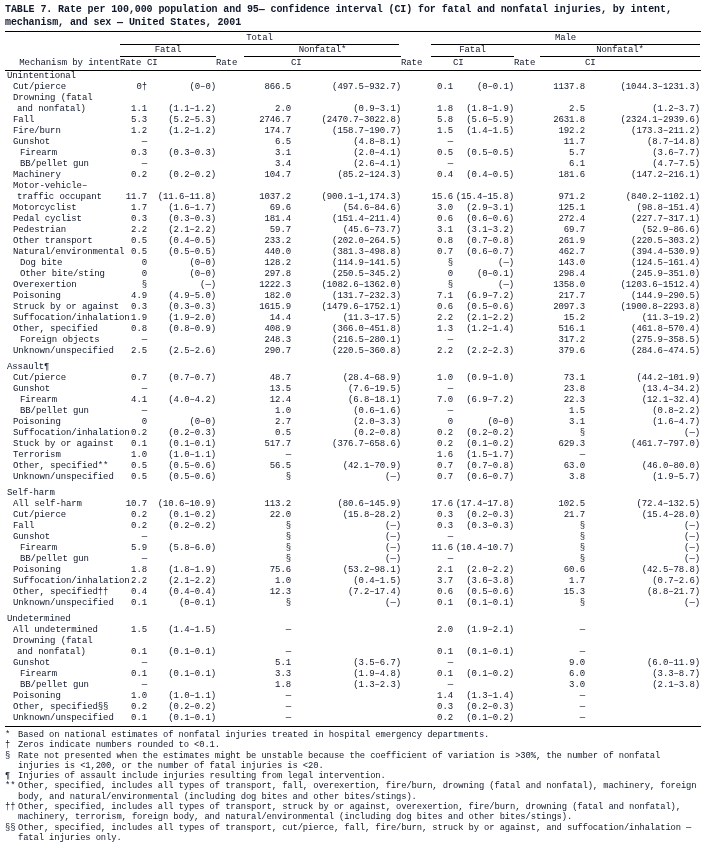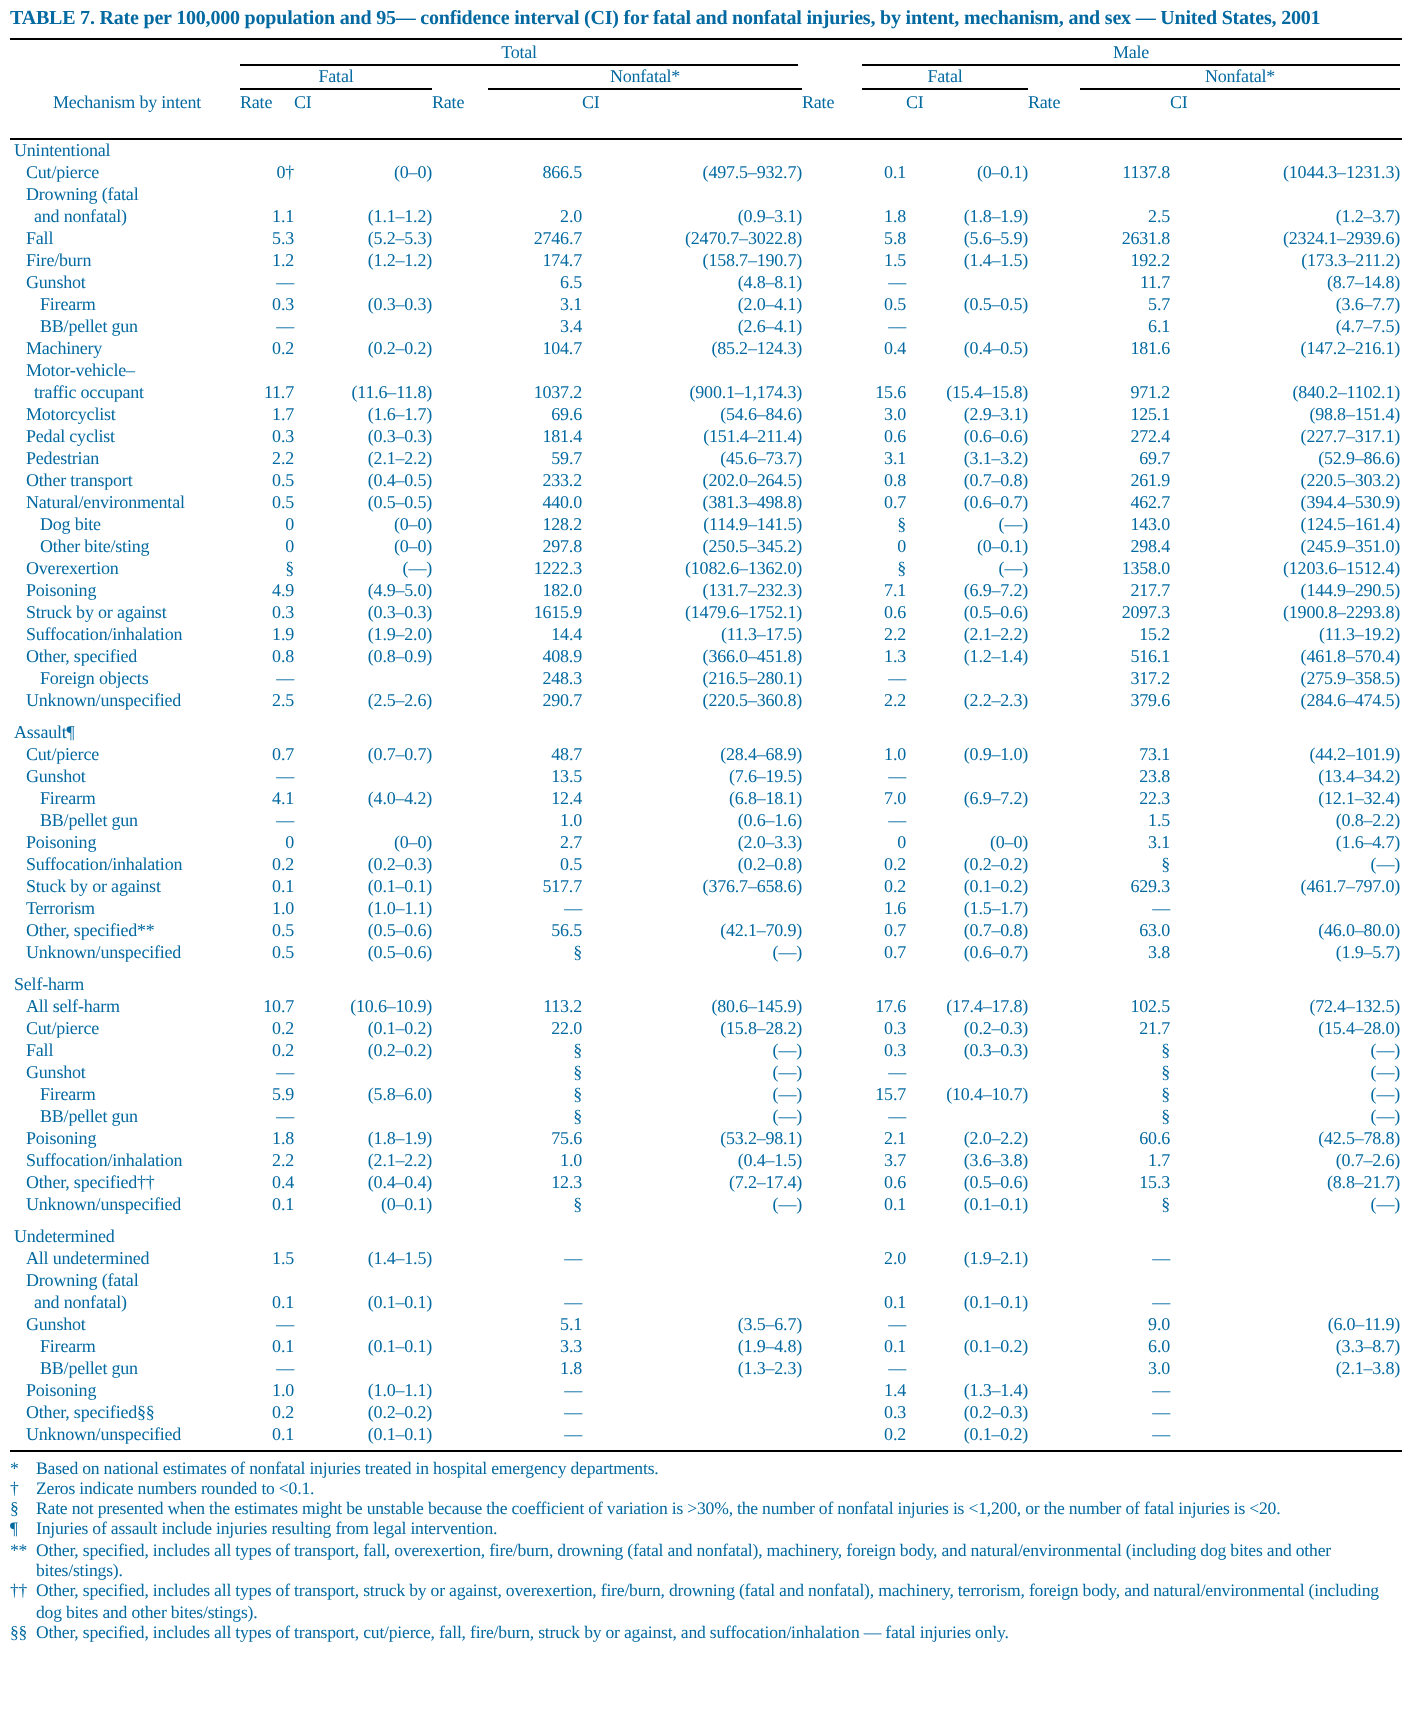--- a/index.html
+++ b/index.html
@@ -1,33 +1,33 @@
 <!DOCTYPE html>
 <html><head>
 <meta charset="utf-8">
 <style>
   html,body{margin:0;padding:0;background:#fff}
   body{width:709px;height:856px;overflow:hidden}
-  .page{font-family:Liberation Serif, serif;color:#0369a1;
+  .page{font-family:Liberation Mono, monospace;color:#0f172a;
         padding:4px 8px 0 5px;letter-spacing:-0.1px}
   .title{font-size:10px;font-weight:bold;line-height:12.5px;margin:0}
   .title-rule{border:none;border-top:1.4px solid #000;margin:2px 0 1px 0}
 
   .grid{display:grid;grid-template-columns:115px 27px 69px 75px 110px 52px 61px 71px 115px}
-  .hdr{border-bottom:1.8px solid #000;padding-bottom:12px}
+  .hdr{border-bottom:1.8px solid #000;padding-bottom:1px}
   .hdr-row{align-items:end;font-size:9px}
   .span{text-align:center;border-bottom:1.2px solid #000;padding-bottom:1px;line-height:10px}
   .sp-total{grid-column:2/6;margin-right:2px}
   .sp-male{grid-column:6/10;margin-left:30px}
   .sp-tf{grid-column:2/4}
   .sp-tnf{grid-column:4/6;margin-left:28px}
   .sp-mf{grid-column:6/8;margin-left:30px}
   .sp-mnf{grid-column:8/10;margin-left:26px}
   .hdr-row3 .h{ line-height:12px}
-  .hdr-row3 .h-label{text-align:center;line-height:12px;padding-left:2px}
+  .hdr-row3 .h-label{text-align:right;line-height:12px;padding-left:2px}
 
   .row{align-items:end;line-height:11px;font-size:9px}
   .cell.num{text-align:right;white-space:nowrap}
   .label .l1,.label .l2{display:block;white-space:nowrap}
   .ind1{padding-left:8px}
   .ind2{padding-left:15px}
   .label .l2{padding-left:4px}
   .section-label{font-size:9px;line-height:11px;padding-left:2px}
   .section-label.gap{margin-top:5px}
 
@@ -600,21 +600,21 @@
   </div>
 
   <div class="grid row">
     <div class="cell label ind2">
           <span class="l1">Firearm</span>
         </div>
     <div class="cell num c1">5.9</div>
     <div class="cell num c2">(5.8–6.0)</div>
     <div class="cell num c3">§</div>
     <div class="cell num c4">(—)</div>
-    <div class="cell num c5">15.7</div>
+    <div class="cell num c5">11.6</div>
     <div class="cell num c6">(10.4–10.7)</div>
     <div class="cell num c7">§</div>
     <div class="cell num c8">(—)</div>
   </div>
 
   <div class="grid row">
     <div class="cell label ind2">
           <span class="l1">BB/pellet gun</span>
         </div>
     <div class="cell num c1">—</div>

